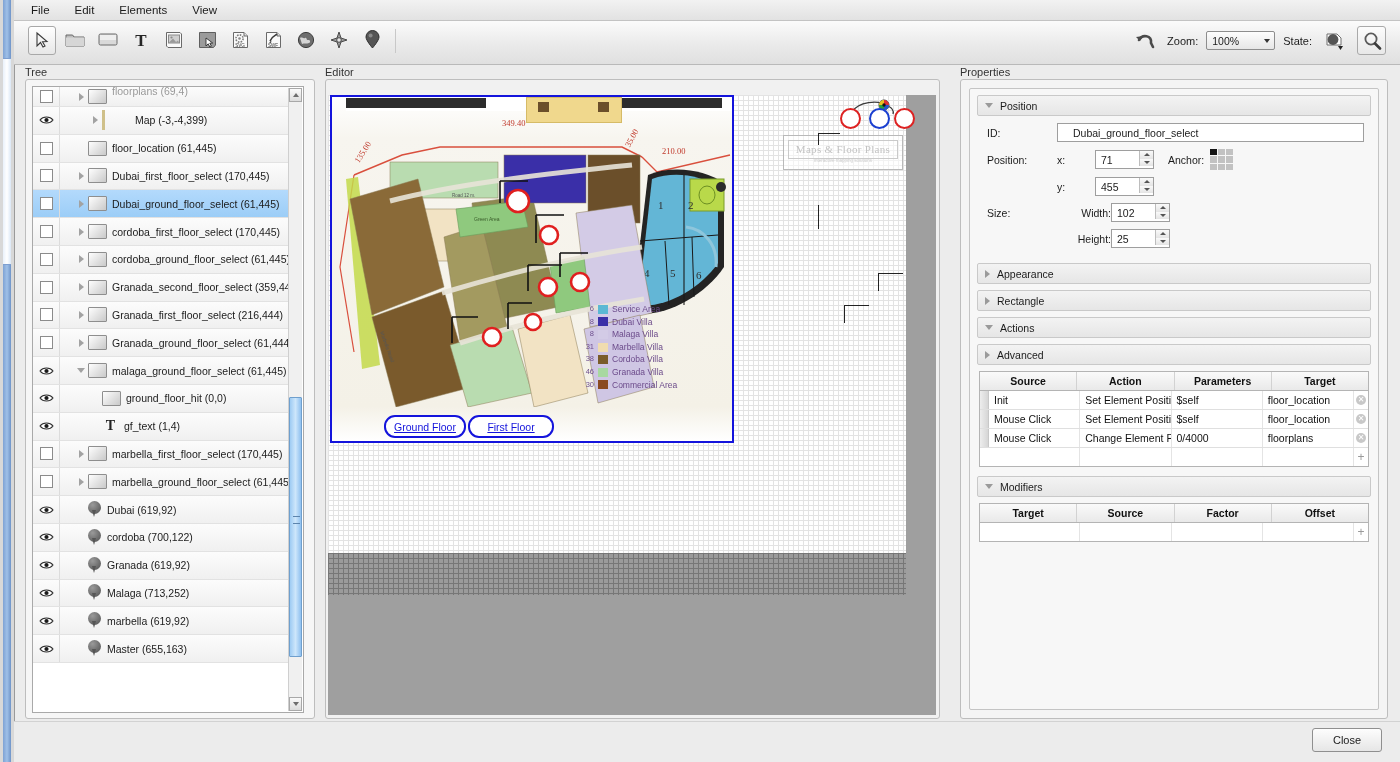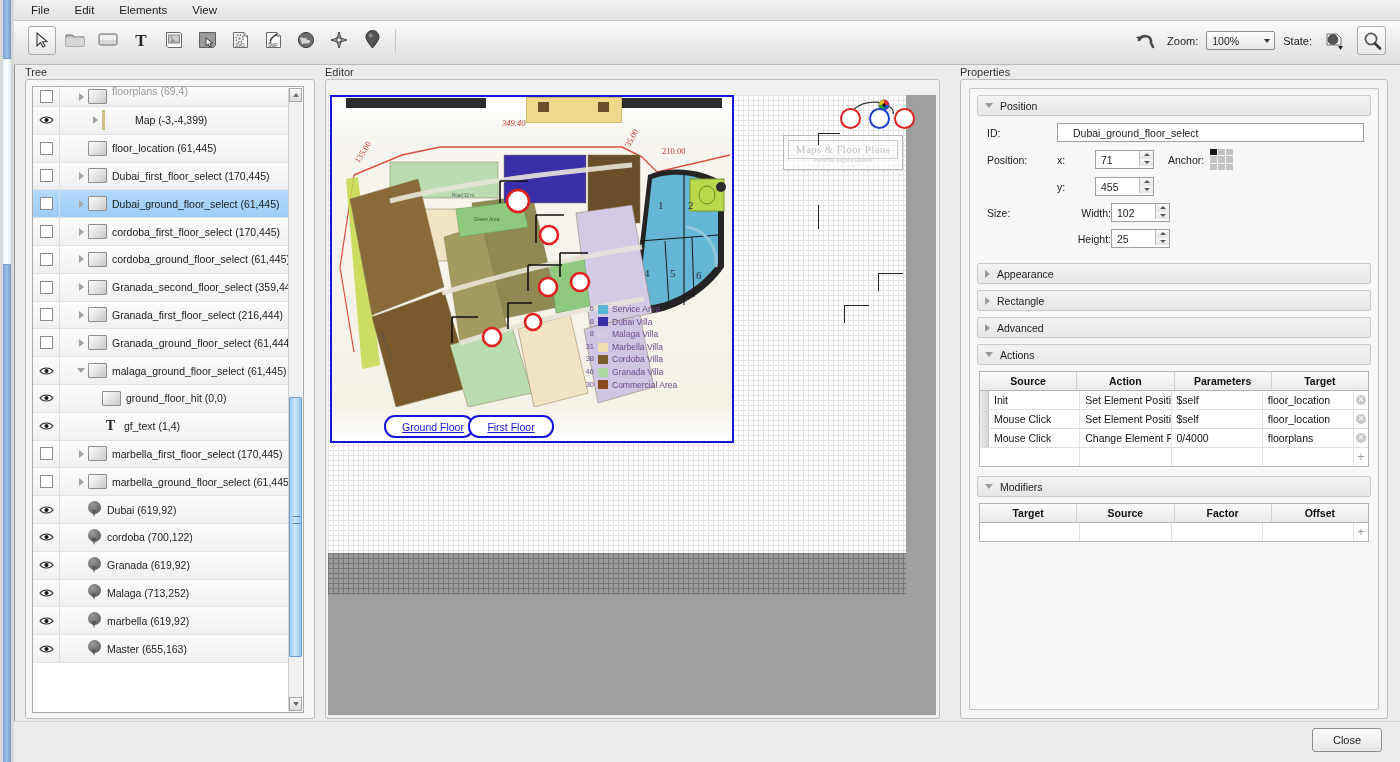--- a/index.html
+++ b/index.html
@@ -640,21 +640,21 @@
 
         <div class="map-el">
           <div class="map-img">
             <div class="hdr-strip"></div>
             <div class="hdr-blk" style="left:14px;width:140px;"></div>
             <div class="hdr-blk" style="left:290px;width:100px;"></div>
             <div class="hdr-yel"></div>
             <div class="hdr-sq" style="left:206px;"></div>
             <div class="hdr-sq" style="left:266px;"></div>
 
-            <div class="dimlbl" style="left:170px;top:21px;font-style:italic;">349.40</div>
+            <div class="dimlbl" style="left:170px;top:21px;">349.40</div>
             <div class="dimlbl" style="left:19px;top:50px;transform:rotate(-58deg);">135.00</div>
             <div class="dimlbl" style="left:290px;top:36px;transform:rotate(-62deg);">35.00</div>
             <div class="dimlbl" style="left:330px;top:49px;">210.00</div>
 
             <svg class="plan" viewBox="0 0 400 290">
               <polyline points="22,58 70,38 108,30 290,30 310,40" fill="none" stroke="#d94f3d" stroke-width="1.4"></polyline>
               <polyline points="310,40 325,55 398,38" fill="none" stroke="#d94f3d" stroke-width="1.4"></polyline>
               <polyline points="22,58 8,150 22,235" fill="none" stroke="#d94f3d" stroke-width="1.2"></polyline>
               <polygon points="14,62 26,60 48,248 30,252" fill="#c3d94a" opacity=".85"></polygon>
               <path d="M318,55 L352,48 L392,62 L388,168 L340,215 L300,200 Z" fill="#111" opacity=".0"></path>
@@ -785,21 +785,21 @@
                   <span class="ltxt">Granada Villa</span>
                 </div>
                 <div class="lrow">
                   <span class="lnum">30</span>
                   <span class="lsw" style="background:#8a4a20"></span>
                   <span class="ltxt">Commercial Area</span>
                 </div>
               </div>
           </div>
 
-          <div class="fbtn" style="left:52px;top:318px;width:78px;padding-left:8px;">
+          <div class="fbtn" style="left:52px;top:318px;width:78px;">
             <span>Ground Floor</span>
           </div>
           <div class="fbtn" style="left:136px;top:318px;width:82px;">
             <span>First Floor</span>
           </div>
         </div>
       </div>
     </div>
   </div>
 
@@ -898,27 +898,27 @@
 
         <div class="acc-head">
           <i class="tw closed"></i>
           <span>Appearance</span>
         </div>
         <div class="acc-head">
           <i class="tw closed"></i>
           <span>Rectangle</span>
         </div>
         <div class="acc-head">
+          <i class="tw open"></i>
+          <span>Actions</span>
+        </div>
+
+        <div class="acc-head">
           <i class="tw closed"></i>
           <span>Advanced</span>
-        </div>
-
-        <div class="acc-head">
-          <i class="tw open"></i>
-          <span>Actions</span>
         </div>
         <div class="tbl">
           <div class="thead" id="acthead">
               <div>Source</div>
               <div>Action</div>
               <div>Parameters</div>
               <div>Target</div>
             </div>
           <div id="actbody">
               <div class="trw">

